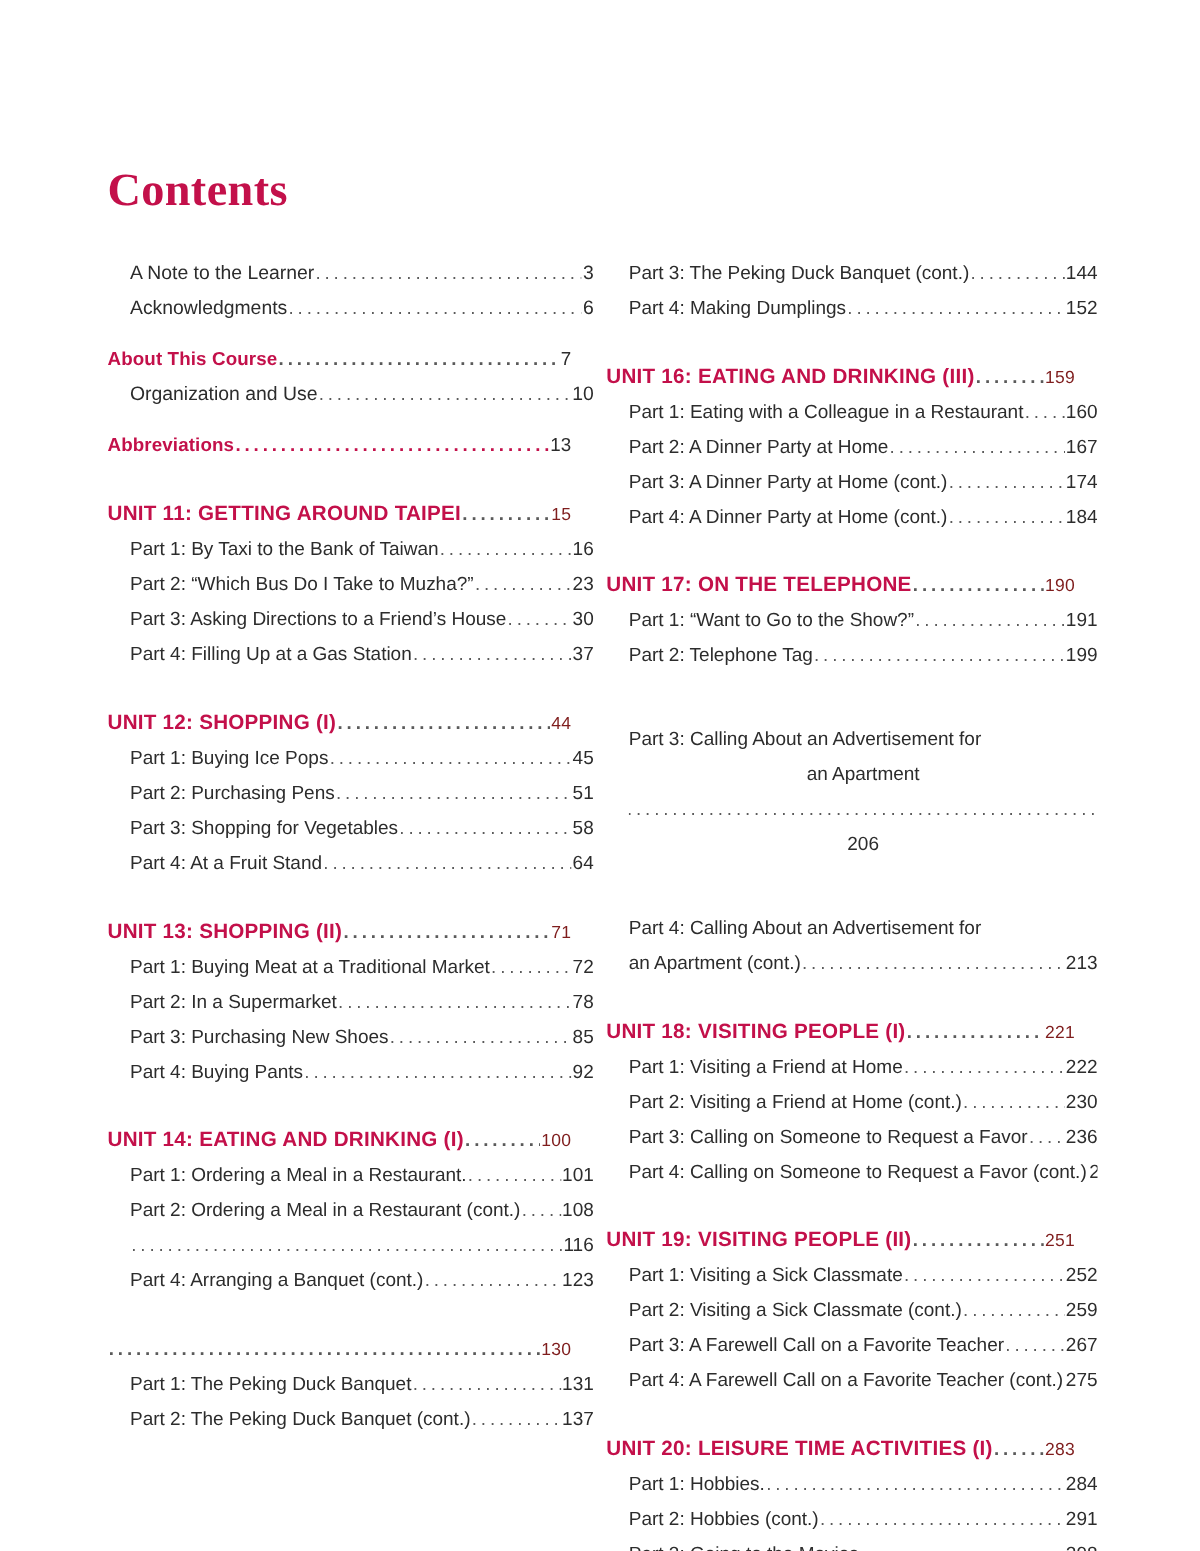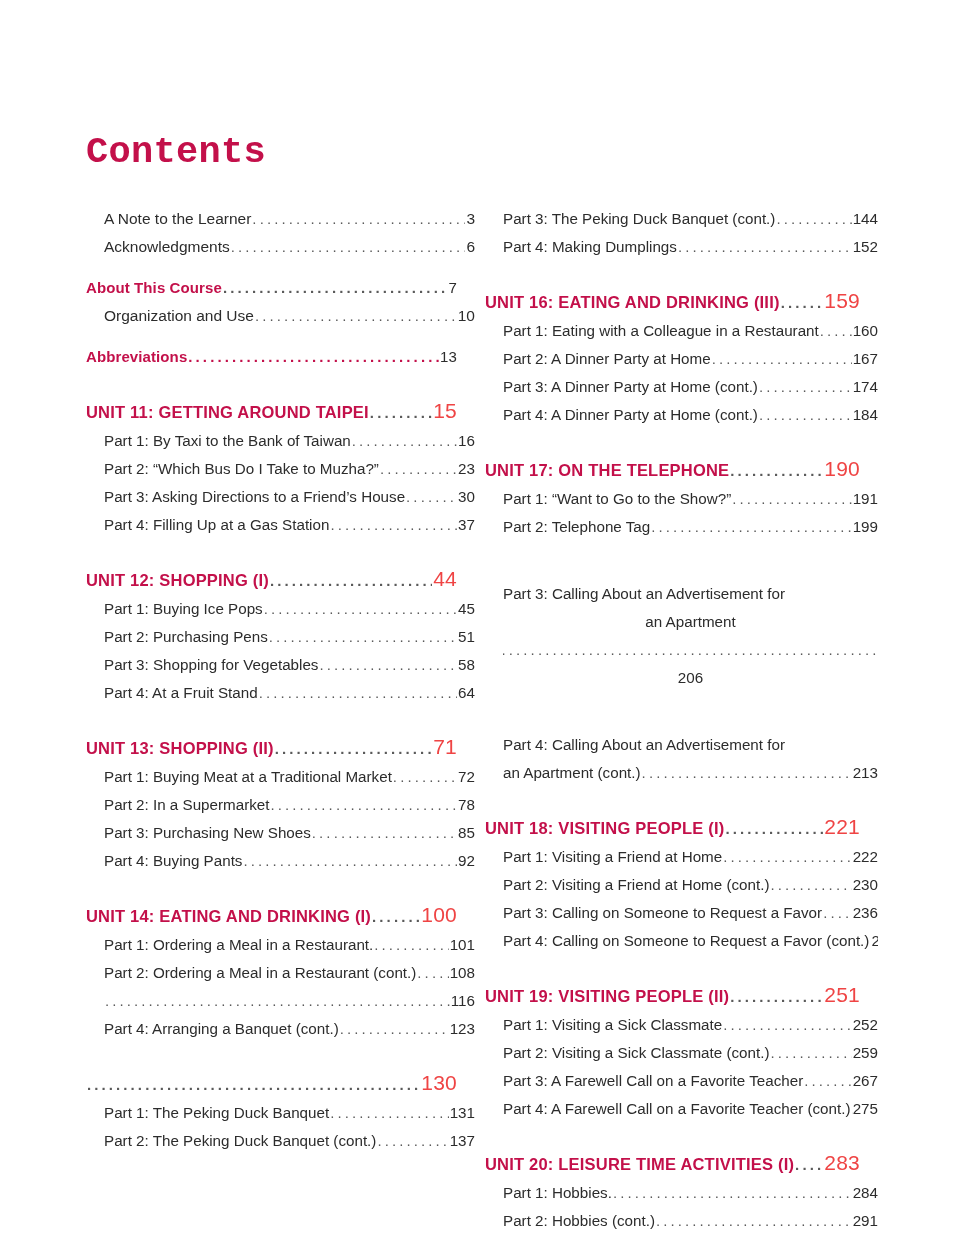--- a/index.html
+++ b/index.html
@@ -18,21 +18,21 @@
     position: relative;
     width: 960px;
     height: 1241px;
     box-sizing: border-box;
   }
 
   .page-title {
     position: absolute;
     left: 86px;
     top: 134px;
-    font-family: Liberation Mono, monospace;
+    font-family: Liberation Serif, serif;
     font-weight: bold;
     font-size: 37px;
     letter-spacing: 0.3px;
     color: #C3104A;
     margin: 0;
     line-height: 1;
   }
 
   .columns {
     position: absolute;
@@ -106,23 +106,23 @@
 
   
   .row-unit {
     font-size: 16.5px;
     font-weight: bold;
     color: #C3104A;
     margin-left: -18px;
     letter-spacing: 0.2px;
   }
   .row-unit .pnum {
-    color: #ef4444;
+    color: #7f1d1d;
     font-weight: normal;
-    font-size: 21px;
+    font-size: 14px;
   }
 
   
   .row-part {
     font-size: 15.2px;
     color: #2c2c2c;
     align-items: center;
   }
 
   

